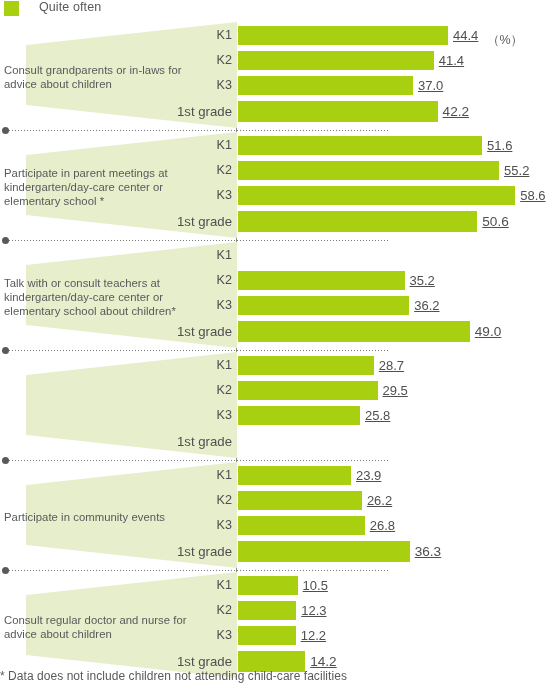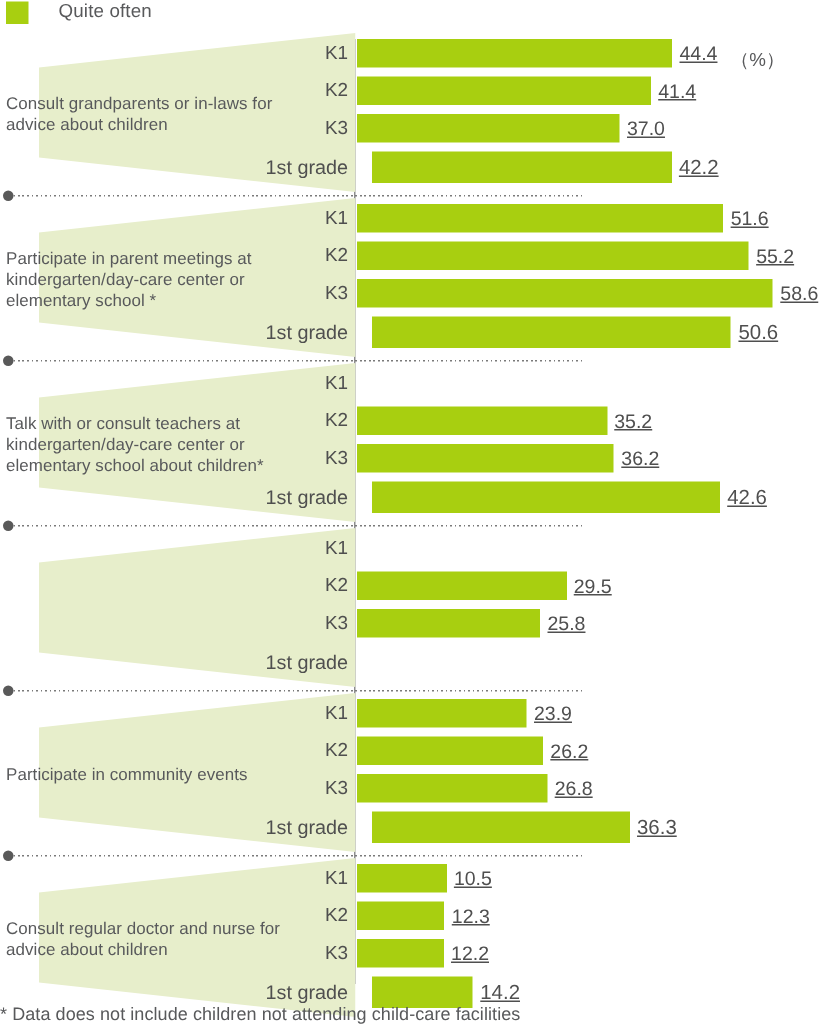--- a/index.html
+++ b/index.html
@@ -111,21 +111,21 @@
     top: 1px;
     height: 19px;
     display: flex;
     align-items: center;
   }
   .bar {
     height: 19px;
     background: #a8cf10;
     display: block;
   }
-  .row.grade .bar-wrap { height: 21px; top: 0px; padding-left: 10px; }
+  .row.grade .bar-wrap { height: 21px; top: 0px; }
   .row.grade .bar { height: 21px; }
   .bar-value {
     font-size: 13px;
     color: #4f4f4f;
     margin-left: 5px;
     line-height: 1;
     white-space: nowrap;
     text-decoration: underline;
   }
   .row.grade .bar-value { font-size: 13.6px; }
@@ -289,36 +289,40 @@
           <div class="cat-label">K3</div>
           <div class="bar-wrap">
             <div class="bar" style="width: 171.2px; background: rgb(168, 207, 16);"></div>
             <span class="bar-value">36.2</span>
           </div>
         </div>
         <div class="row grade" style="top: 79px;">
           <div class="cat-label">1st grade</div>
           <div class="bar-wrap">
             <div class="bar" style="width: 231.8px; background: rgb(168, 207, 16);"></div>
-            <span class="bar-value">42.6</span>
+            <span class="bar-value">49.0</span>
           </div>
         </div>
       </div>
       <div class="separator" style="top: 324px;">
         <div class="dot"></div>
         <div class="dots"></div>
       </div>
       <div class="group" style="top: 330px;">
         <div class="group-wedge">
           <svg width="237" height="106" viewBox="0 0 237 106">
             <polygon points="237,0 237,106 26,83 26,23" fill="#e7eecb"></polygon>
           </svg>
         </div>
         <div class="row" style="top: 3px;">
           <div class="cat-label">K1</div>
+          <div class="bar-wrap">
+            <div class="bar" style="width: 135.8px; background: rgb(168, 207, 16);"></div>
+            <span class="bar-value">28.7</span>
+          </div>
         </div>
         <div class="row" style="top: 28px;">
           <div class="cat-label">K2</div>
           <div class="bar-wrap">
             <div class="bar" style="width: 139.5px; background: rgb(168, 207, 16);"></div>
             <span class="bar-value">29.5</span>
           </div>
         </div>
         <div class="row" style="top: 53px;">
           <div class="cat-label">K3</div>

